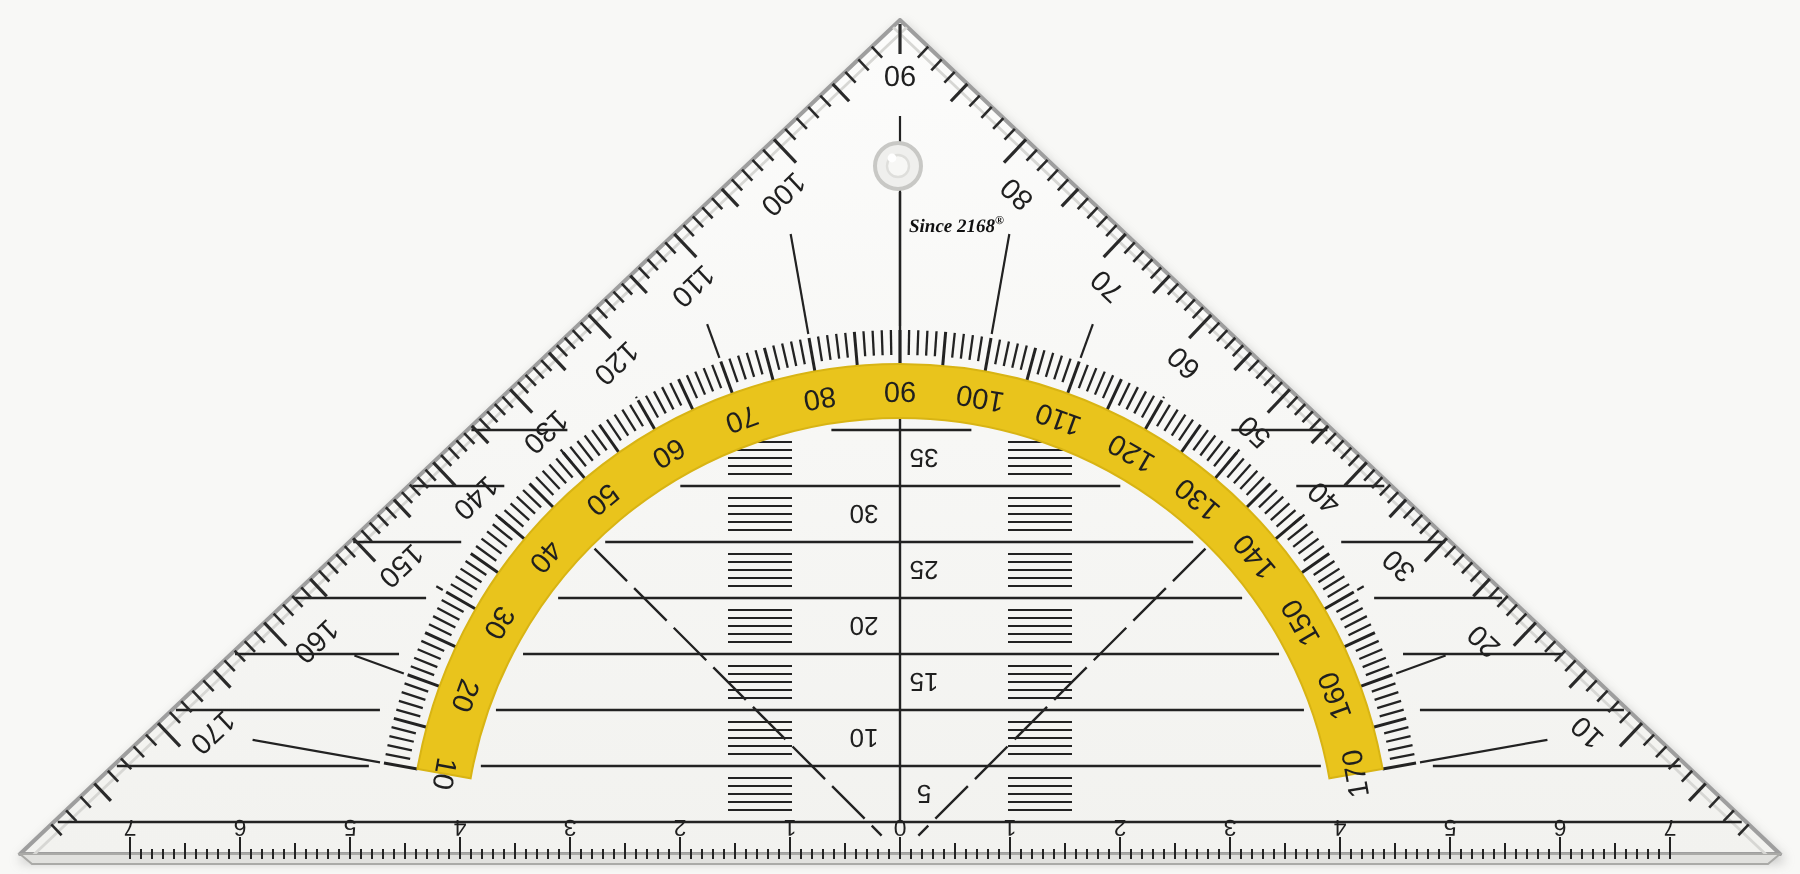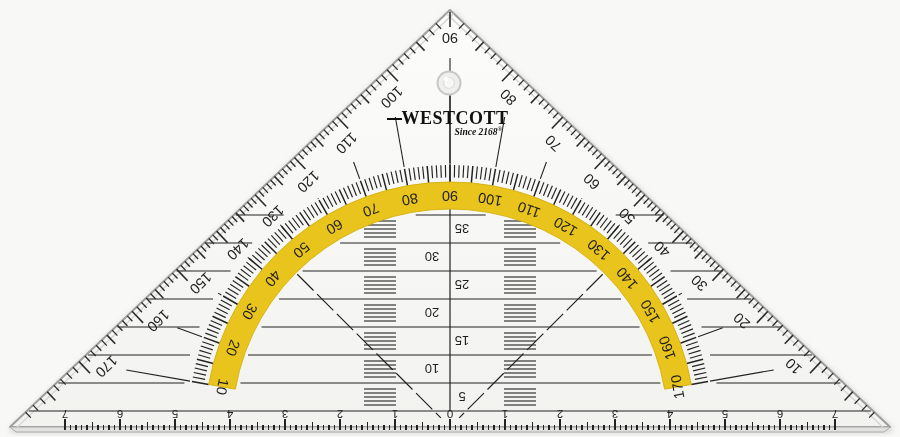--- a/index.html
+++ b/index.html
@@ -704,16 +704,15 @@
         <text x="670" y="414" text-anchor="middle" dy="0.35em" transform="rotate(180 670 414)">4</text>
         <text x="175" y="414" text-anchor="middle" dy="0.35em" transform="rotate(180 175 414)">5</text>
         <text x="725" y="414" text-anchor="middle" dy="0.35em" transform="rotate(180 725 414)">5</text>
         <text x="120" y="414" text-anchor="middle" dy="0.35em" transform="rotate(180 120 414)">6</text>
         <text x="780" y="414" text-anchor="middle" dy="0.35em" transform="rotate(180 780 414)">6</text>
         <text x="65" y="414" text-anchor="middle" dy="0.35em" transform="rotate(180 65 414)">7</text>
         <text x="835" y="414" text-anchor="middle" dy="0.35em" transform="rotate(180 835 414)">7</text>
       </g>
     </svg>
   <div class="logo">
-    <div class="brandline"><span class="dash"></span><span>WESTCOTT</span></div>
     <div class="tagline"><span>Since 2168</span><sup>®</sup></div>
   </div>
 </div>
 
 </body></html>

